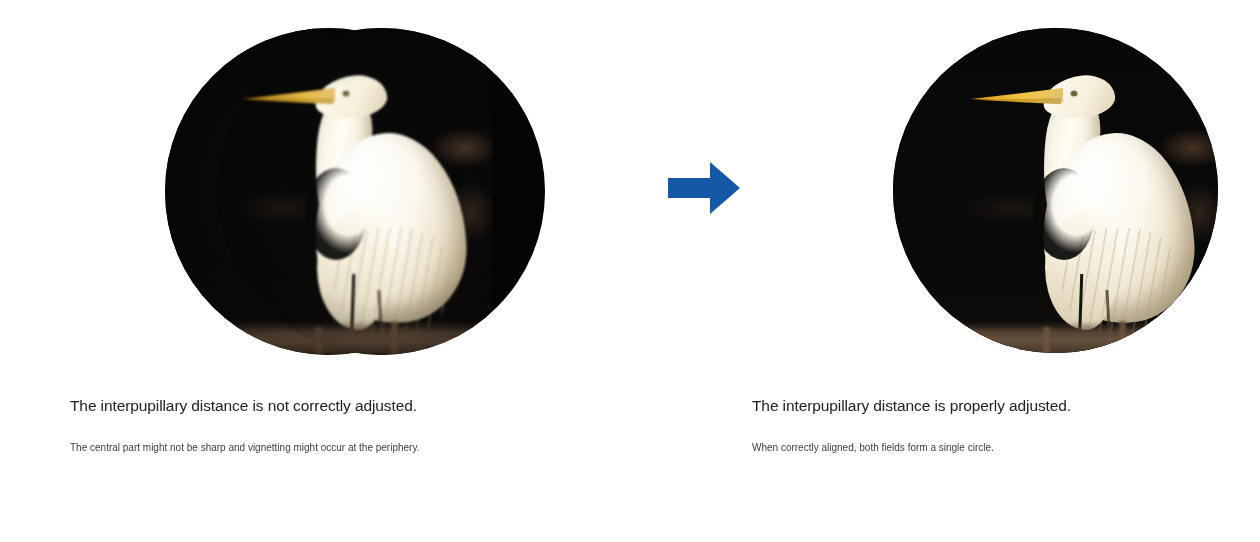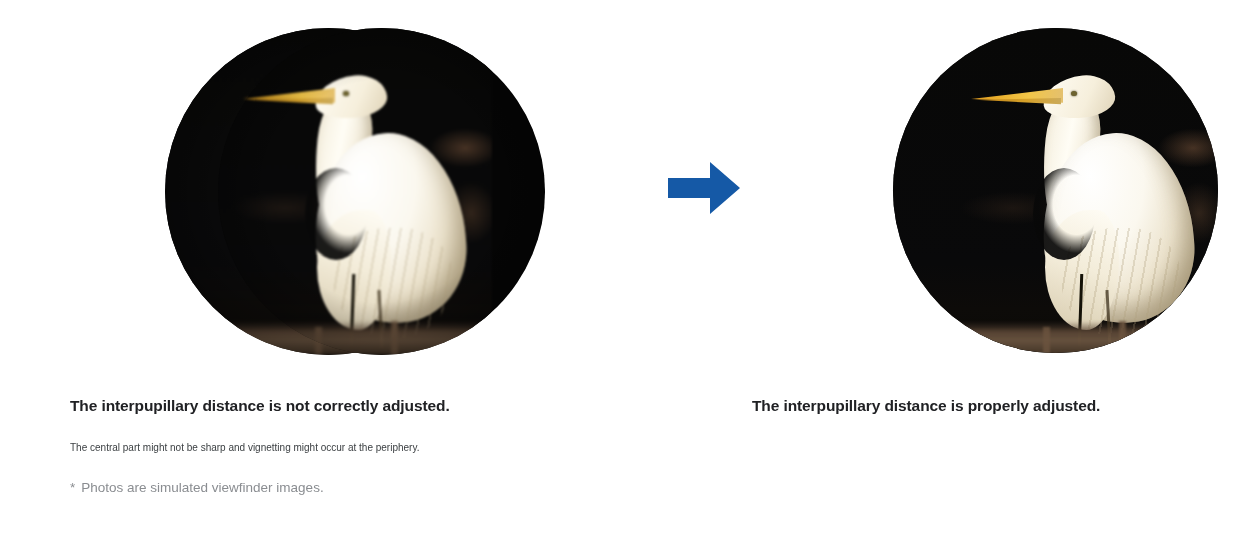--- a/index.html
+++ b/index.html
@@ -245,21 +245,21 @@
     height: 167px;
   }
   .col { position: absolute; top: 0; }
   .col-left  { left: 70px;  width: 580px; }
   .col-right { left: 752px; width: 470px; }
 
   .caption-title {
     margin: 0;
     padding-top: 21px;
     font-size: 15.5px;
-    font-weight: bold;
+    font-weight: normal;
     line-height: 20px;
     color: #202124;
     letter-spacing: -0.1px;
   }
   .caption-body {
     margin: 0;
     padding-top: 17px;
     font-size: 10px;
     font-weight: normal;
     line-height: 29px;
@@ -357,22 +357,20 @@
     </div>
   </div>
 
 </div>
 
 <div class="captions">
 
   <div class="col col-left">
     <p class="caption-title">The interpupillary distance is not correctly adjusted.</p>
     <p class="caption-body">The central part might not be sharp and vignetting might occur at the periphery.</p>
-    <p class="caption-note">
-      <span class="star">*</span><span>Photos are simulated viewfinder images.</span>
-    </p>
   </div>
 
   <div class="col col-right">
     <p class="caption-title">The interpupillary distance is properly adjusted.</p>
+    <p class="caption-body">When correctly aligned, both fields form a single circle.</p>
   </div>
 
 </div>
 
 </body></html>

